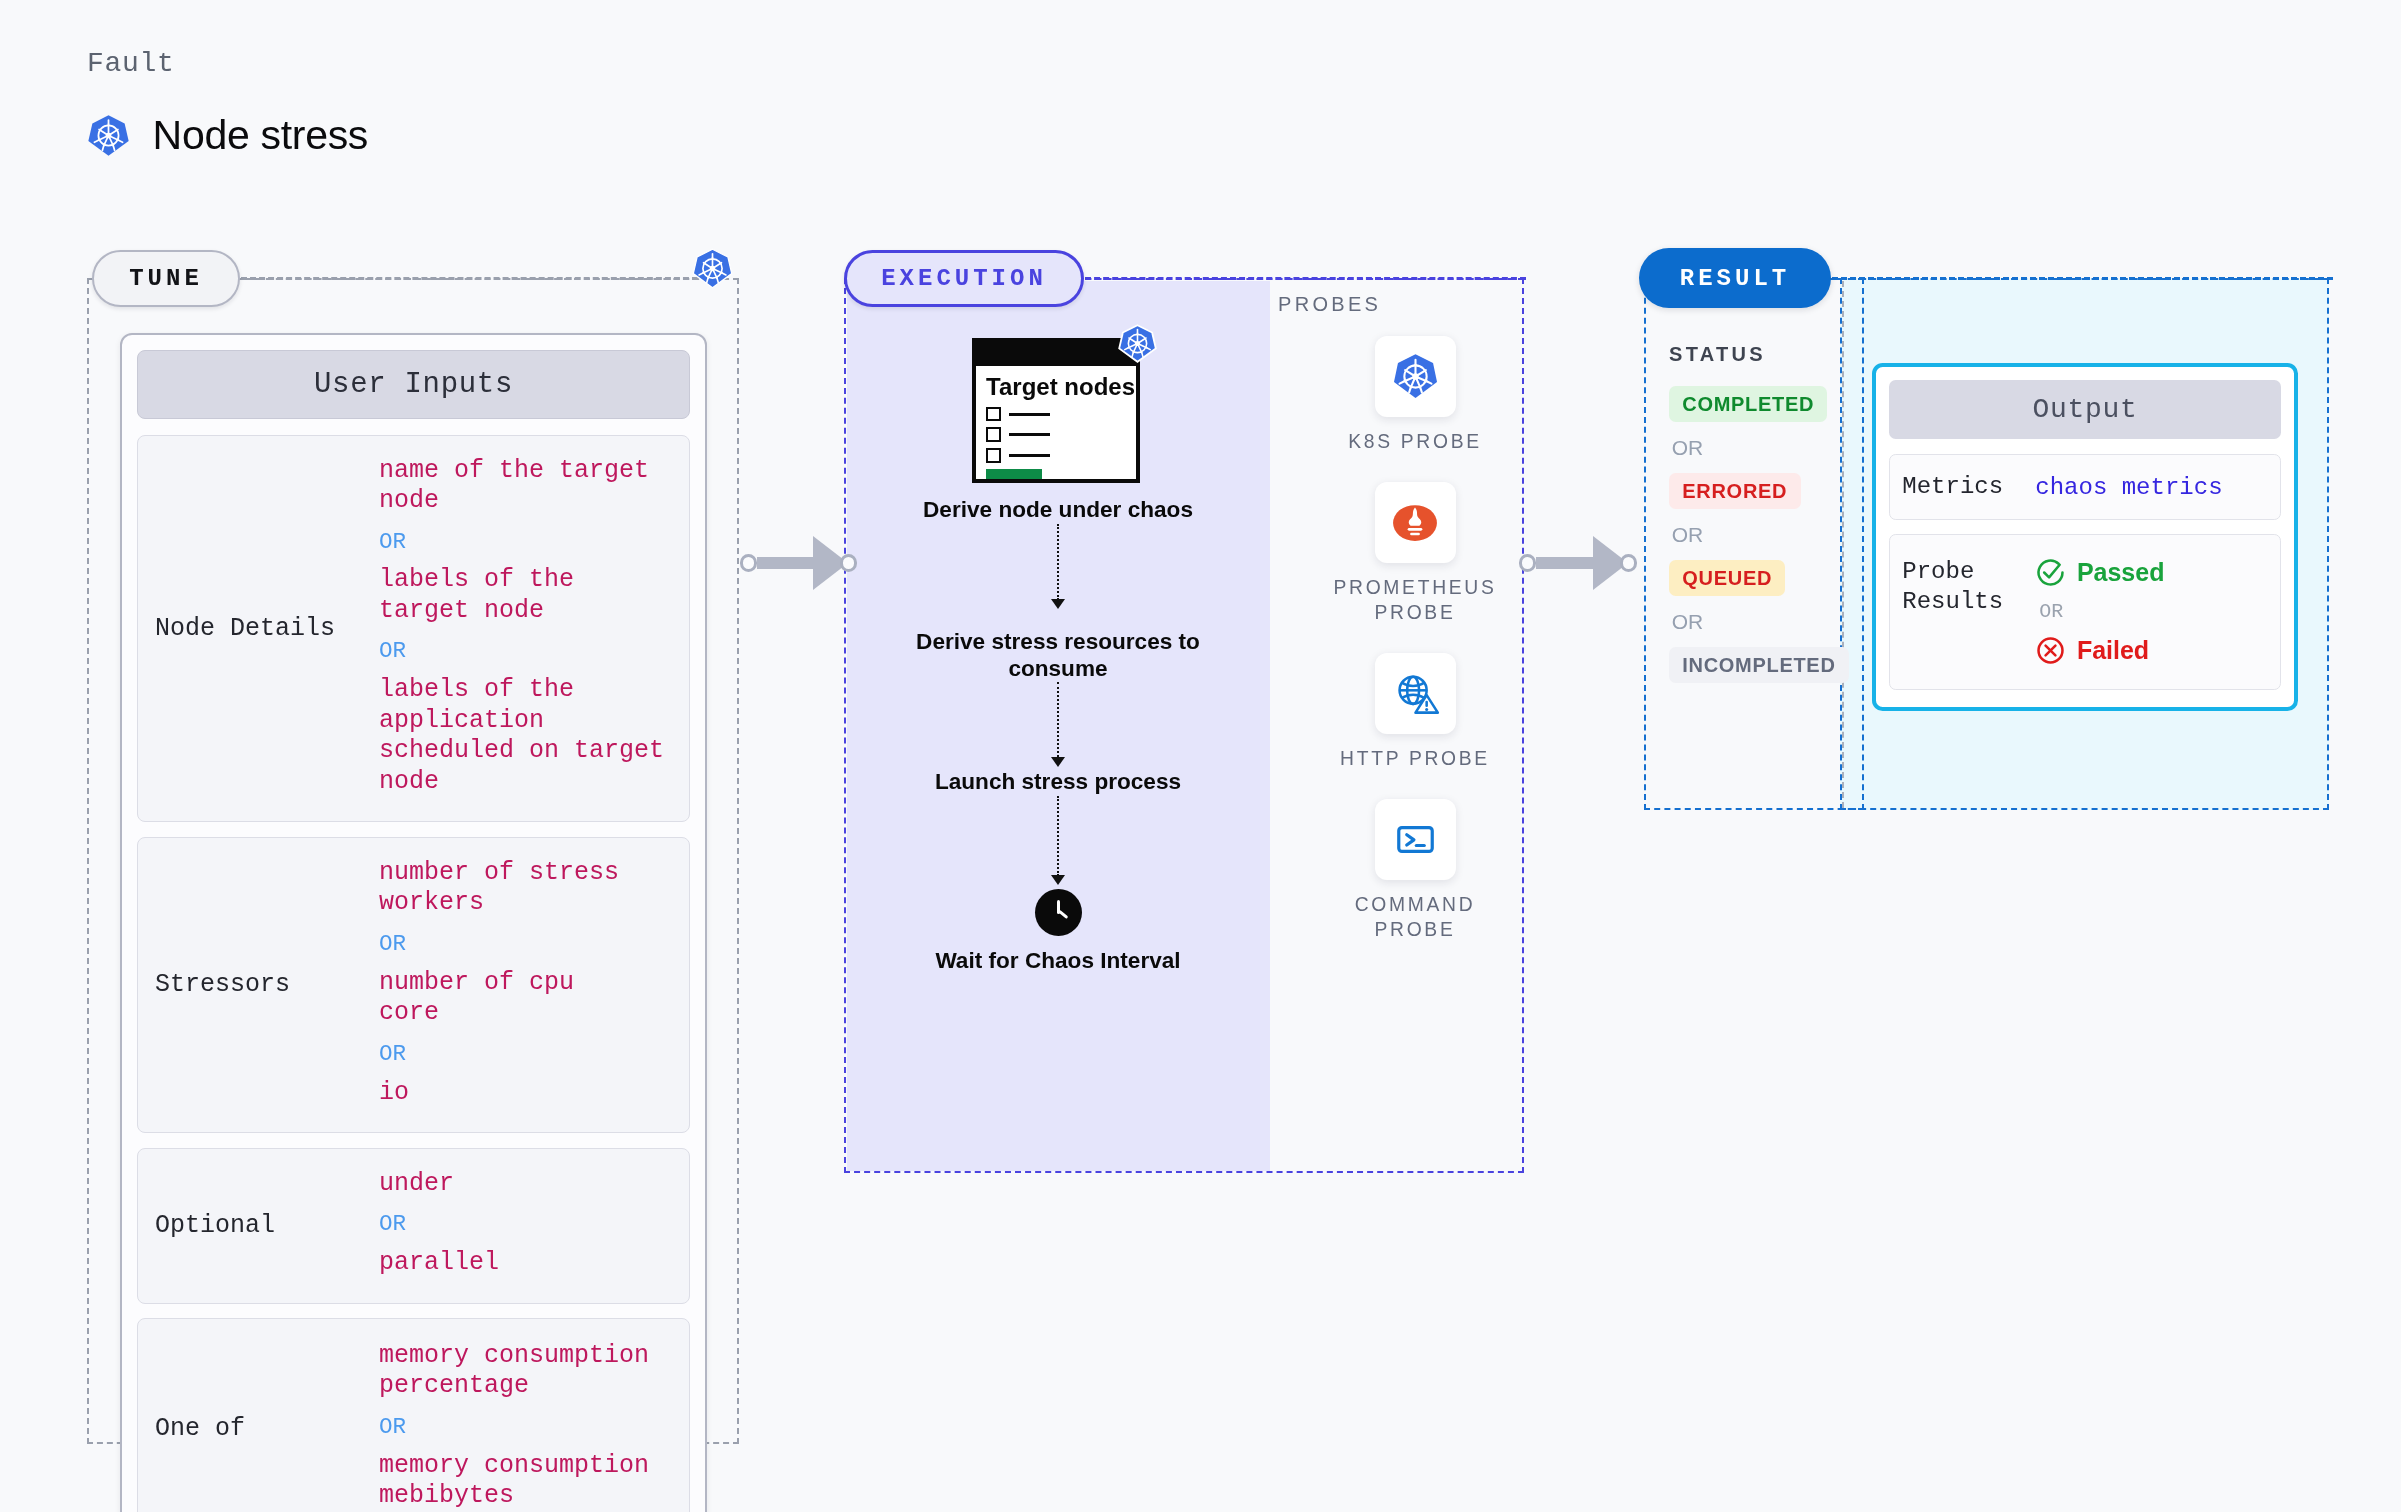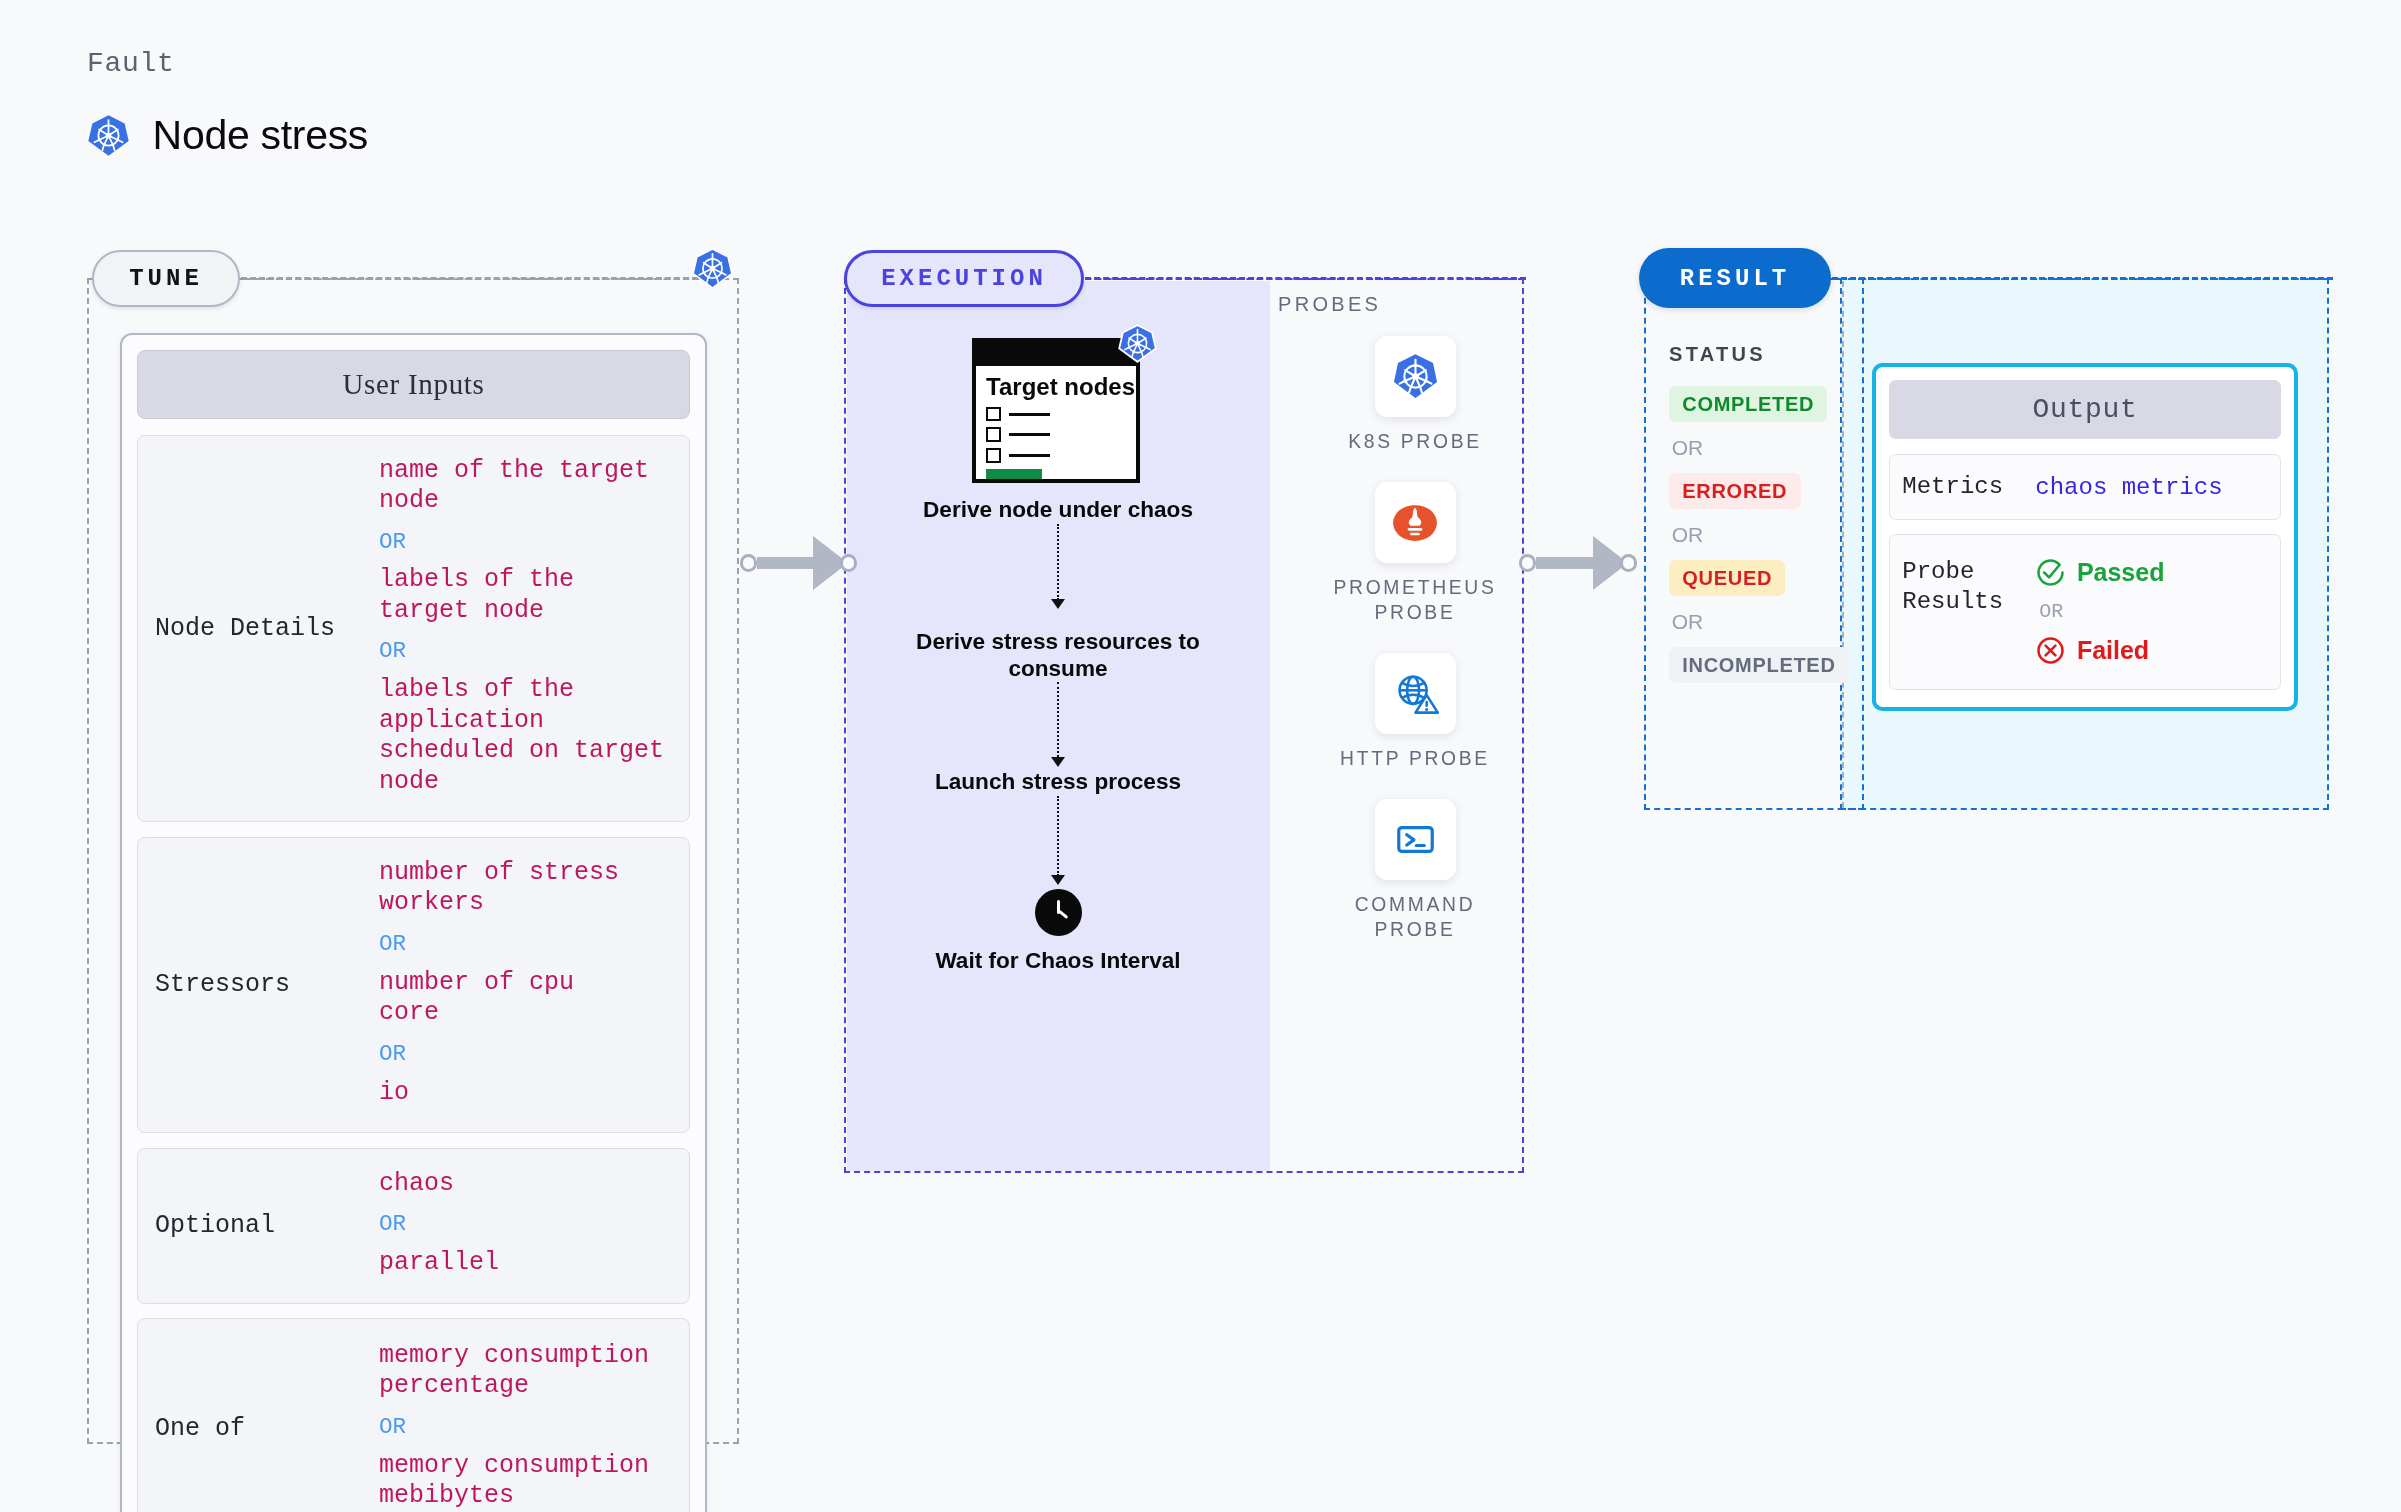--- a/index.html
+++ b/index.html
@@ -88,21 +88,21 @@
   
   .inputs-card {
     position: absolute; left: 120px; top: 333px; width: 587px;
     background: #fcfcfe; border: 2.7px solid #b3b6c4; border-radius: 12px;
     padding: 14.6px 14.6px 20px 14.6px;
     box-shadow: 0 2.7px 6px rgba(20,20,40,.08);
   }
   .inputs-header {
     background: #d8d9e4; border: 1.3px solid #c8c9d6; border-radius: 8px;
     height: 69px; display: flex; align-items: center; justify-content: center;
-    font-family: Liberation Serif, serif; font-size: 29px;
+    font-family: Liberation Mono, monospace; font-size: 29px;
     color: #2c2f3a; letter-spacing: 0.7px; margin-bottom: 16px;
   }
   .param-row {
     background: #f4f5f9; border: 1.3px solid #dcdde6; border-radius: 8px;
     display: flex; align-items: center; margin-bottom: 14.6px;
     padding: 20px 13.3px 20px 17.3px; min-height: 100px;
   }
   .param-name {
     flex: 0 0 224px;
     font-family: "Liberation Mono", monospace; font-size: 25px;
@@ -333,21 +333,21 @@
         <div class="pv">number of cpu
 core</div>
         <div class="pv-or">OR</div>
         <div class="pv">io</div>
       </div>
     </div>
 
     <div class="param-row" style="min-height:133px;">
       <div class="param-name">Optional</div>
       <div class="param-values">
-        <div class="pv">chaos</div>
+        <div class="pv">under</div>
         <div class="pv-or">OR</div>
         <div class="pv">parallel</div>
       </div>
     </div>
 
     <div class="param-row" style="min-height:220px;margin-bottom:0;">
       <div class="param-name">One of</div>
       <div class="param-values">
         <div class="pv">memory consumption
 percentage</div>

